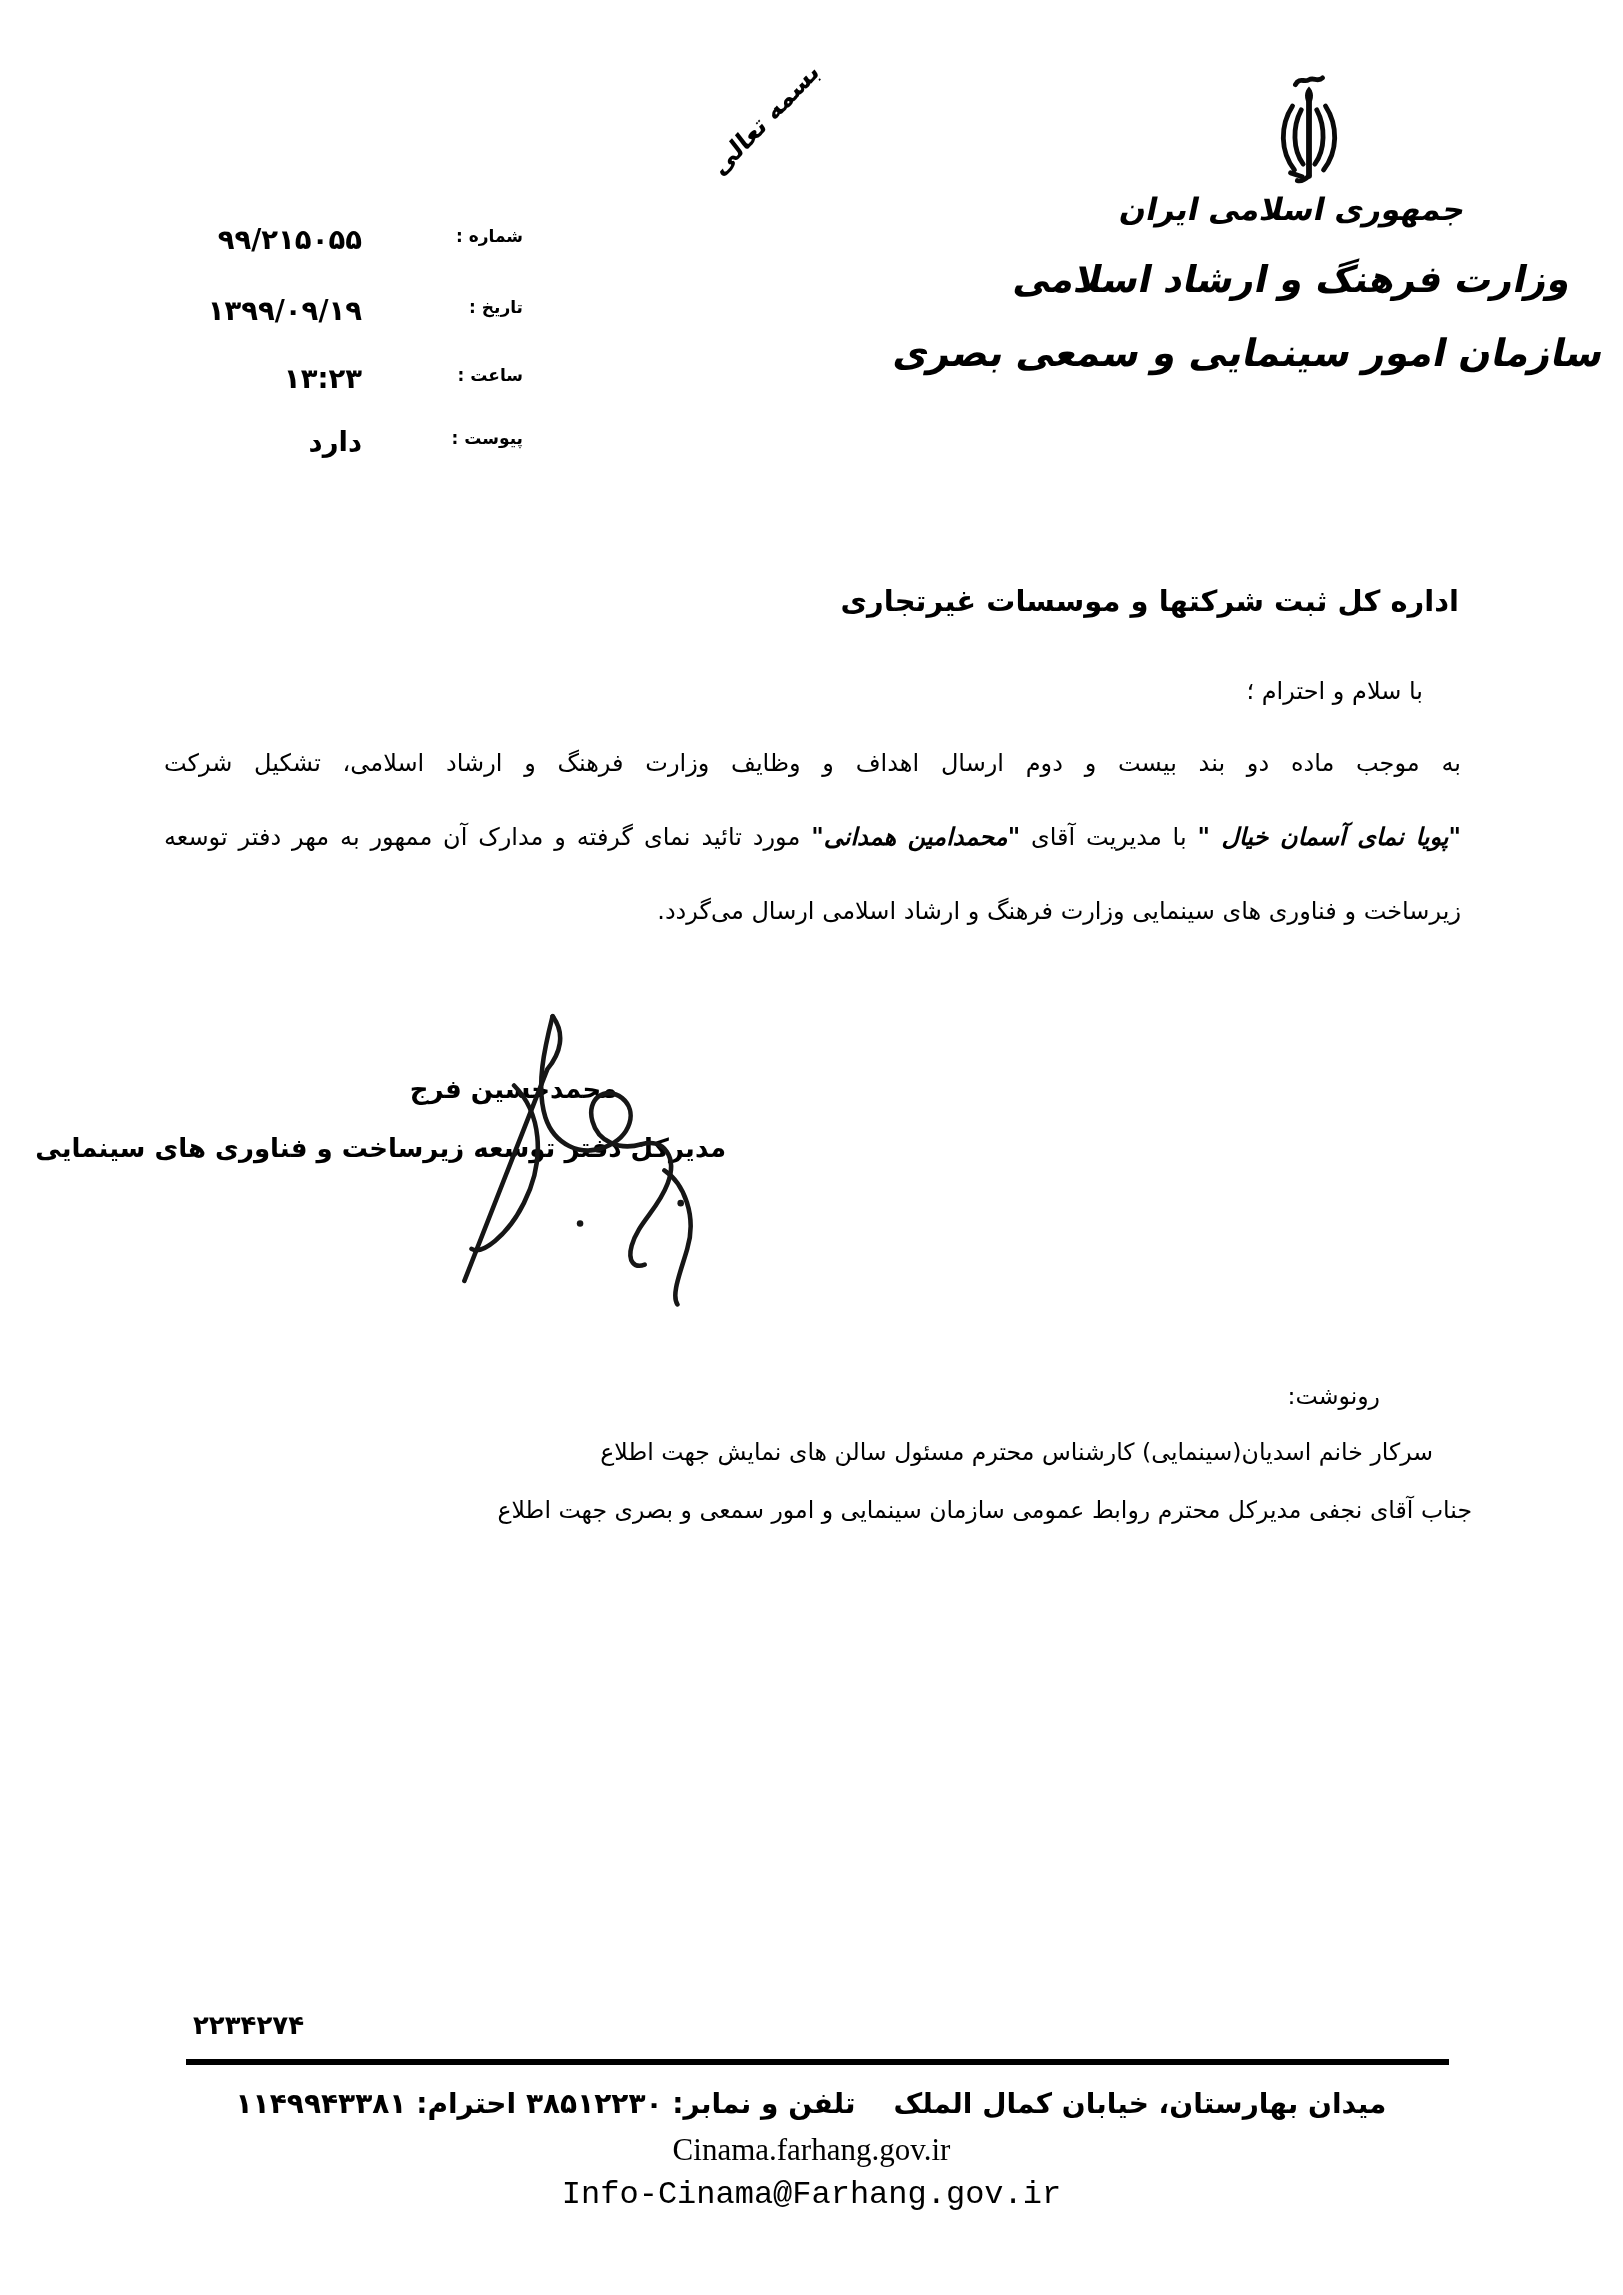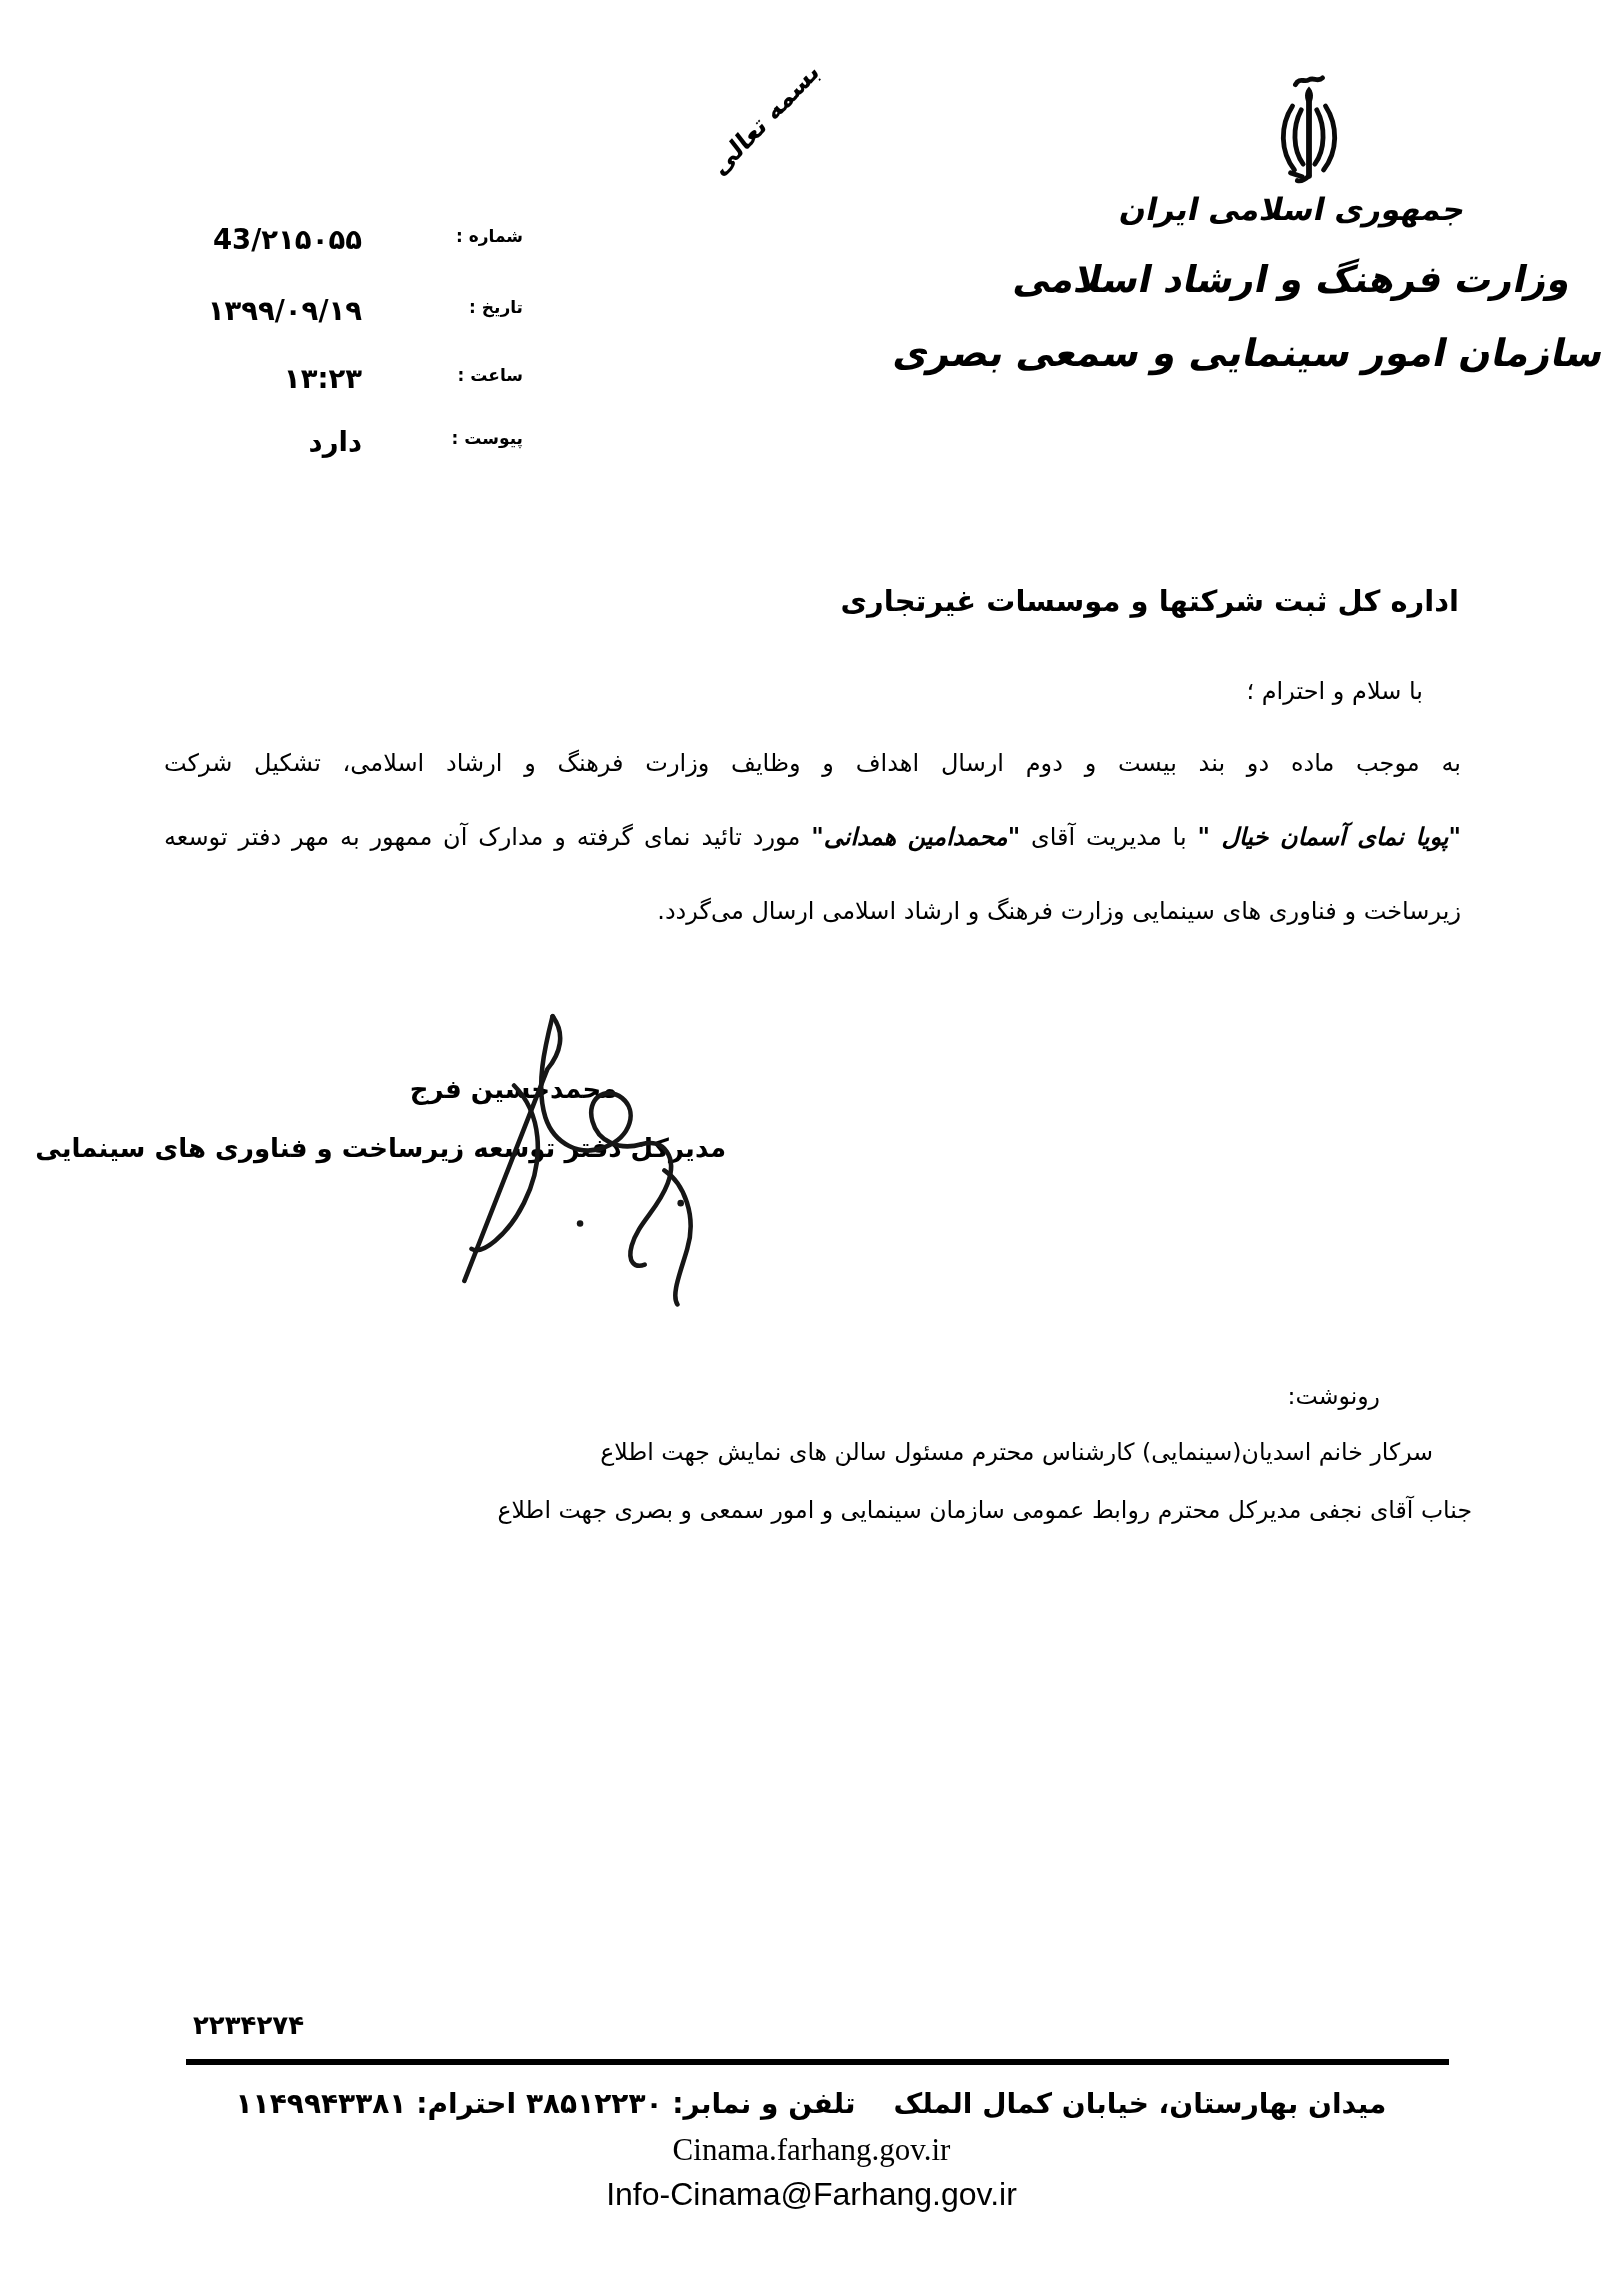--- a/index.html
+++ b/index.html
@@ -67,21 +67,21 @@
   
   .tracking{left:193px;top:2010px;font-size:26px;font-weight:bold;direction:ltr;}
   .footer-rule{left:186px;top:2059px;width:1263px;height:5.9px;background:#000;}
   .footer-line{left:124px;top:2087px;width:1374px;text-align:center;
                font-size:28px;font-weight:bold;white-space:nowrap;}
   .footer-line .gap{display:inline-block;width:38px;}
   .footer-line .num{direction:ltr;unicode-bidi:embed;}
   .site{left:0;top:2132px;width:1623px;text-align:center;direction:ltr;
         font-family:"Liberation Serif","DejaVu Serif",serif;font-size:31px;}
   .email{left:0;top:2176px;width:1623px;text-align:center;direction:ltr;
-         font-family:Liberation Sans, sans-serif;font-size:32px;}
+         font-family:Liberation Mono, monospace;font-size:32px;}
 </style>
 </head>
 <body>
 
 <div class="page">
 
   <div class="abs bismillah">
     <span>بسمه تعالی</span>
   </div>
 
@@ -100,21 +100,21 @@
   </svg>
 
   <div class="abs org">
     <div class="org1">جمهوری اسلامی ایران</div>
     <div class="org2">وزارت فرهنگ و ارشاد اسلامی</div>
     <div class="org3">سازمان امور سینمایی و سمعی بصری</div>
   </div>
 
   <div class="abs meta">
     <div class="meta-row r1">
-      <span class="meta-value">43/۲۱۵۰۵۵</span>
+      <span class="meta-value">۹۹/۲۱۵۰۵۵</span>
       <span class="meta-label">شماره :</span>
     </div>
     <div class="meta-row r2">
       <span class="meta-value">۱۳۹۹/۰۹/۱۹</span>
       <span class="meta-label">تاریخ :</span>
     </div>
     <div class="meta-row r3">
       <span class="meta-value">۱۳:۲۳</span>
       <span class="meta-label">ساعت :</span>
     </div>

